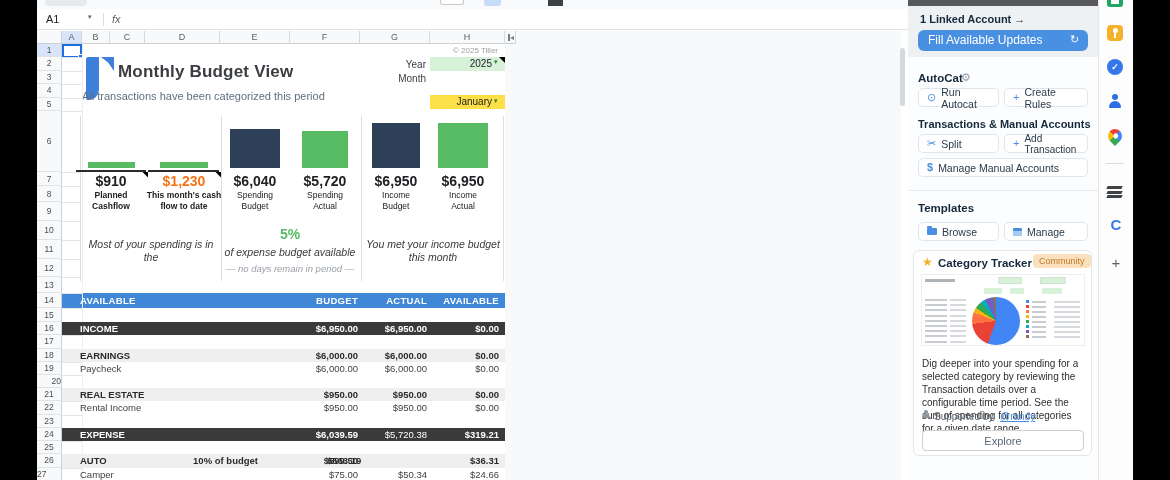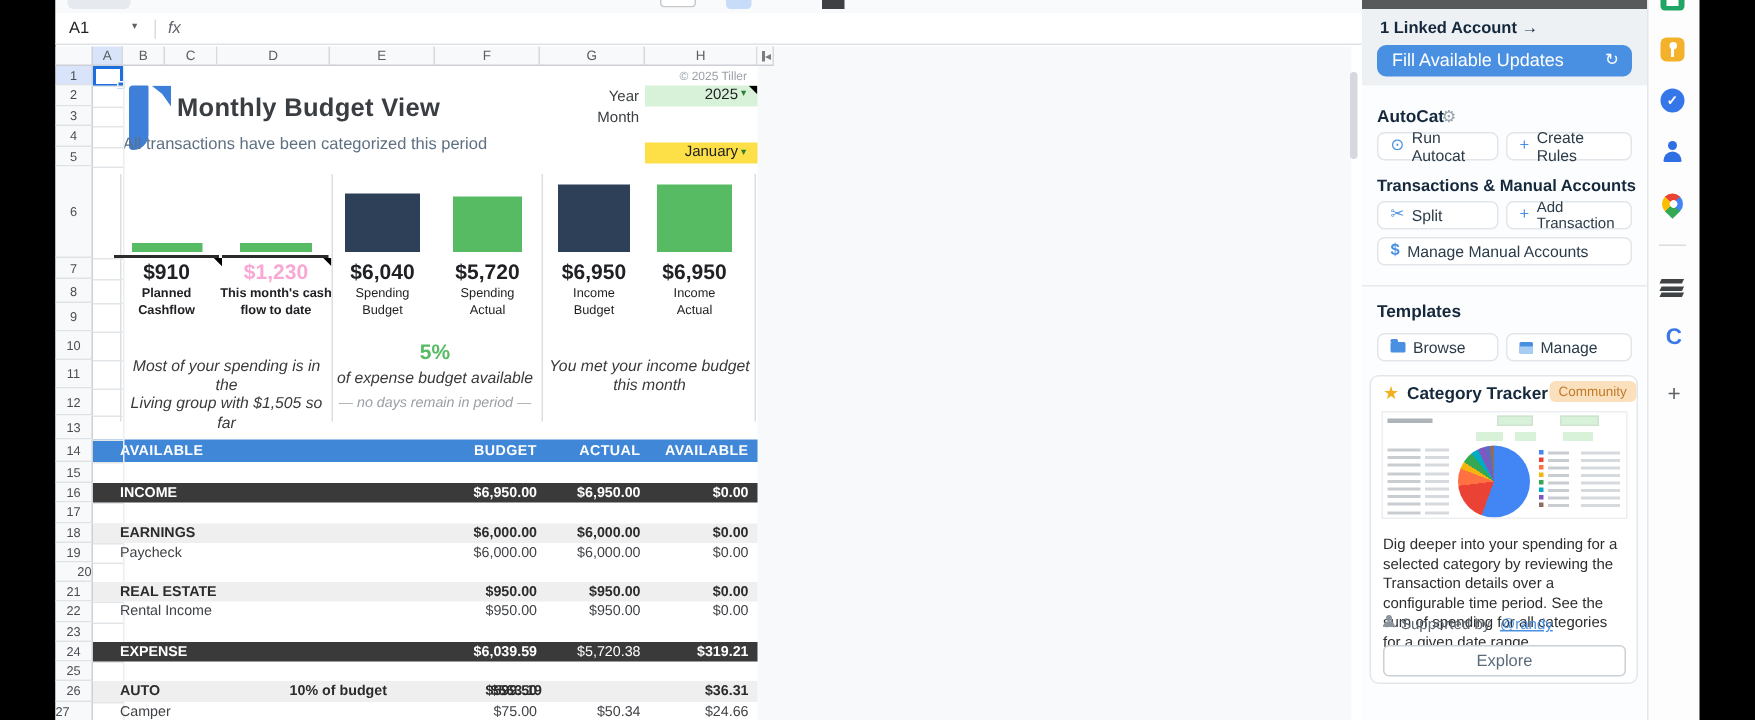--- a/index.html
+++ b/index.html
@@ -62,21 +62,20 @@
     <div class="abs" style="left:64px;top:2px;font-size:7px;color:#2f7d33;">▾</div>
   </div>
 
   <div class="abs" style="left:80px;top:116px;width:1px;height:165px;background:#dcdfe2;"></div>
   <div class="abs" style="left:221px;top:116px;width:1px;height:165px;background:#dcdfe2;"></div>
   <div class="abs" style="left:361px;top:116px;width:1px;height:165px;background:#dcdfe2;"></div>
   <div class="abs" style="left:503px;top:116px;width:1px;height:165px;background:#dcdfe2;"></div>
 
   <div class="abs ctr it" style="left:82px;top:238px;width:138px;font-size:10.5px;color:#3a3a3a;line-height:12.5px;">
     <span>Most of your spending is in the</span><br>
-    <span>Living group with $1,505 so far</span>
   </div>
   <div class="abs ctr b" style="left:220px;top:226px;width:140px;font-size:14px;color:#57bb63;">5%</div>
   <div class="abs ctr it" style="left:213px;top:246px;width:154px;font-size:10.5px;color:#3a3a3a;">of expense budget available</div>
   <div class="abs ctr it" style="left:213px;top:263px;width:154px;font-size:9.5px;color:#9aa0a6;">— no days remain in period —</div>
   <div class="abs ctr it" style="left:362px;top:238px;width:142px;font-size:10.5px;color:#3a3a3a;line-height:12.5px;">
     <span>You met your income budget</span><br>
     <span>this month</span>
   </div>
 
   <div class="abs" style="left:62px;top:293px;width:443px;height:15px;background:#4187d8;"></div>
@@ -283,21 +282,21 @@
     <div class="abs" style="left: 82px; top: 44px; width: 1px; height: 436px; background: rgb(236, 238, 241);"></div>
     <div class="abs" style="left: 88px; top: 162px; width: 47px; height: 6px; background: rgb(87, 187, 99);"></div>
     <div class="abs" style="left: 76px; top: 170px; width: 70px; height: 1.5px; background: rgb(43, 43, 43);"></div>
     <div class="abs" style="left: 142px; top: 171.5px; width: 6px; height: 6px; background: rgb(0, 0, 0); clip-path: polygon(0px 0px, 100% 0px, 100% 100%);"></div>
     <div class="abs" style="left: 61px; top: 173px; width: 100px; text-align: center; font-size: 14px; font-weight: bold; color: rgb(32, 33, 36);">$910</div>
     <div class="abs" style="left: 56px; top: 190px; width: 110px; text-align: center; font-size: 8.5px; line-height: 10.5px; color: rgb(32, 33, 36); font-weight: bold; white-space: pre-line;">Planned
 Cashflow</div>
     <div class="abs" style="left: 160px; top: 162px; width: 48px; height: 6px; background: rgb(87, 187, 99);"></div>
     <div class="abs" style="left: 148px; top: 170px; width: 71px; height: 1.5px; background: rgb(43, 43, 43);"></div>
     <div class="abs" style="left: 215px; top: 171.5px; width: 6px; height: 6px; background: rgb(0, 0, 0); clip-path: polygon(0px 0px, 100% 0px, 100% 100%);"></div>
-    <div class="abs" style="left: 134px; top: 173px; width: 100px; text-align: center; font-size: 14px; font-weight: bold; color: #f9a8d4;">$1,230</div>
+    <div class="abs" style="left: 134px; top: 173px; width: 100px; text-align: center; font-size: 14px; font-weight: bold; color: #f97316;">$1,230</div>
     <div class="abs" style="left: 129px; top: 190px; width: 110px; text-align: center; font-size: 8.5px; line-height: 10.5px; color: rgb(32, 33, 36); font-weight: bold; white-space: pre-line;">This month's cash
 flow to date</div>
     <div class="abs" style="left: 230px; top: 129px; width: 50px; height: 39px; background: rgb(46, 64, 87);"></div>
     <div class="abs" style="left: 205px; top: 173px; width: 100px; text-align: center; font-size: 14px; font-weight: bold; color: rgb(32, 33, 36);">$6,040</div>
     <div class="abs" style="left: 200px; top: 190px; width: 110px; text-align: center; font-size: 8.5px; line-height: 10.5px; color: rgb(32, 33, 36); white-space: pre-line;">Spending
 Budget</div>
     <div class="abs" style="left: 302px; top: 131px; width: 46px; height: 37px; background: rgb(87, 187, 99);"></div>
     <div class="abs" style="left: 275px; top: 173px; width: 100px; text-align: center; font-size: 14px; font-weight: bold; color: rgb(32, 33, 36);">$5,720</div>
     <div class="abs" style="left: 270px; top: 190px; width: 110px; text-align: center; font-size: 8.5px; line-height: 10.5px; color: rgb(32, 33, 36); white-space: pre-line;">Spending
 Actual</div>

